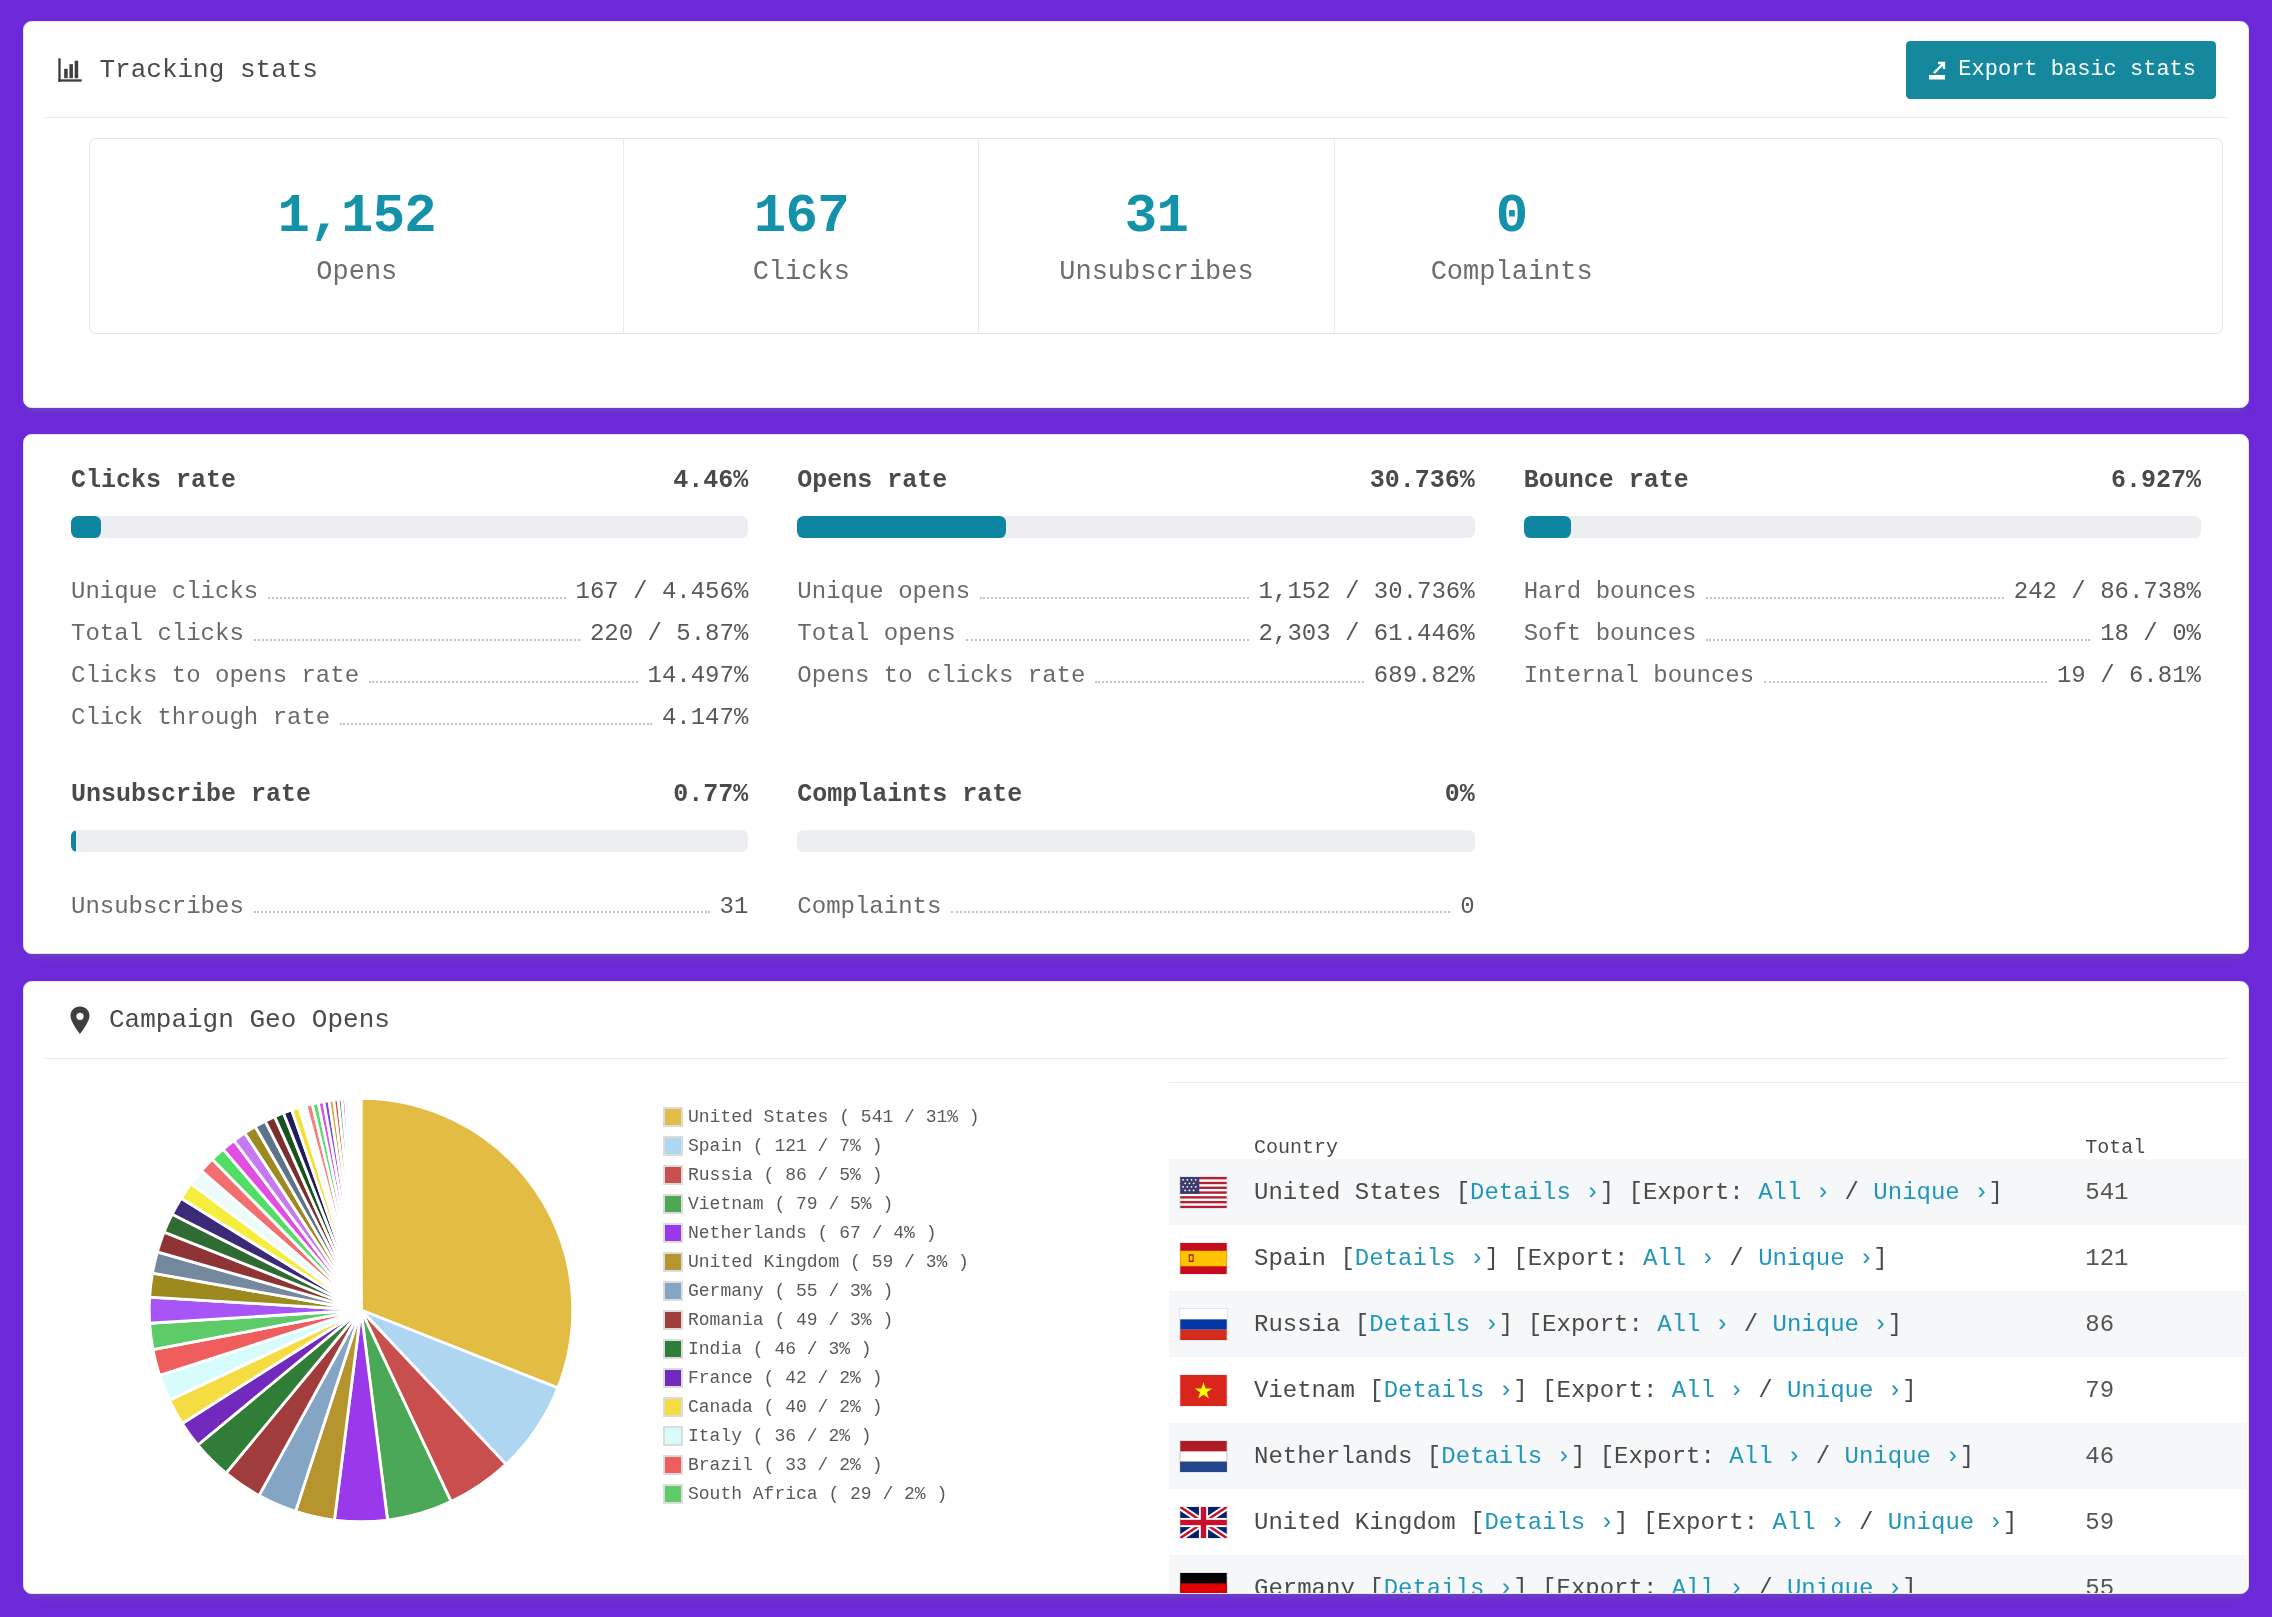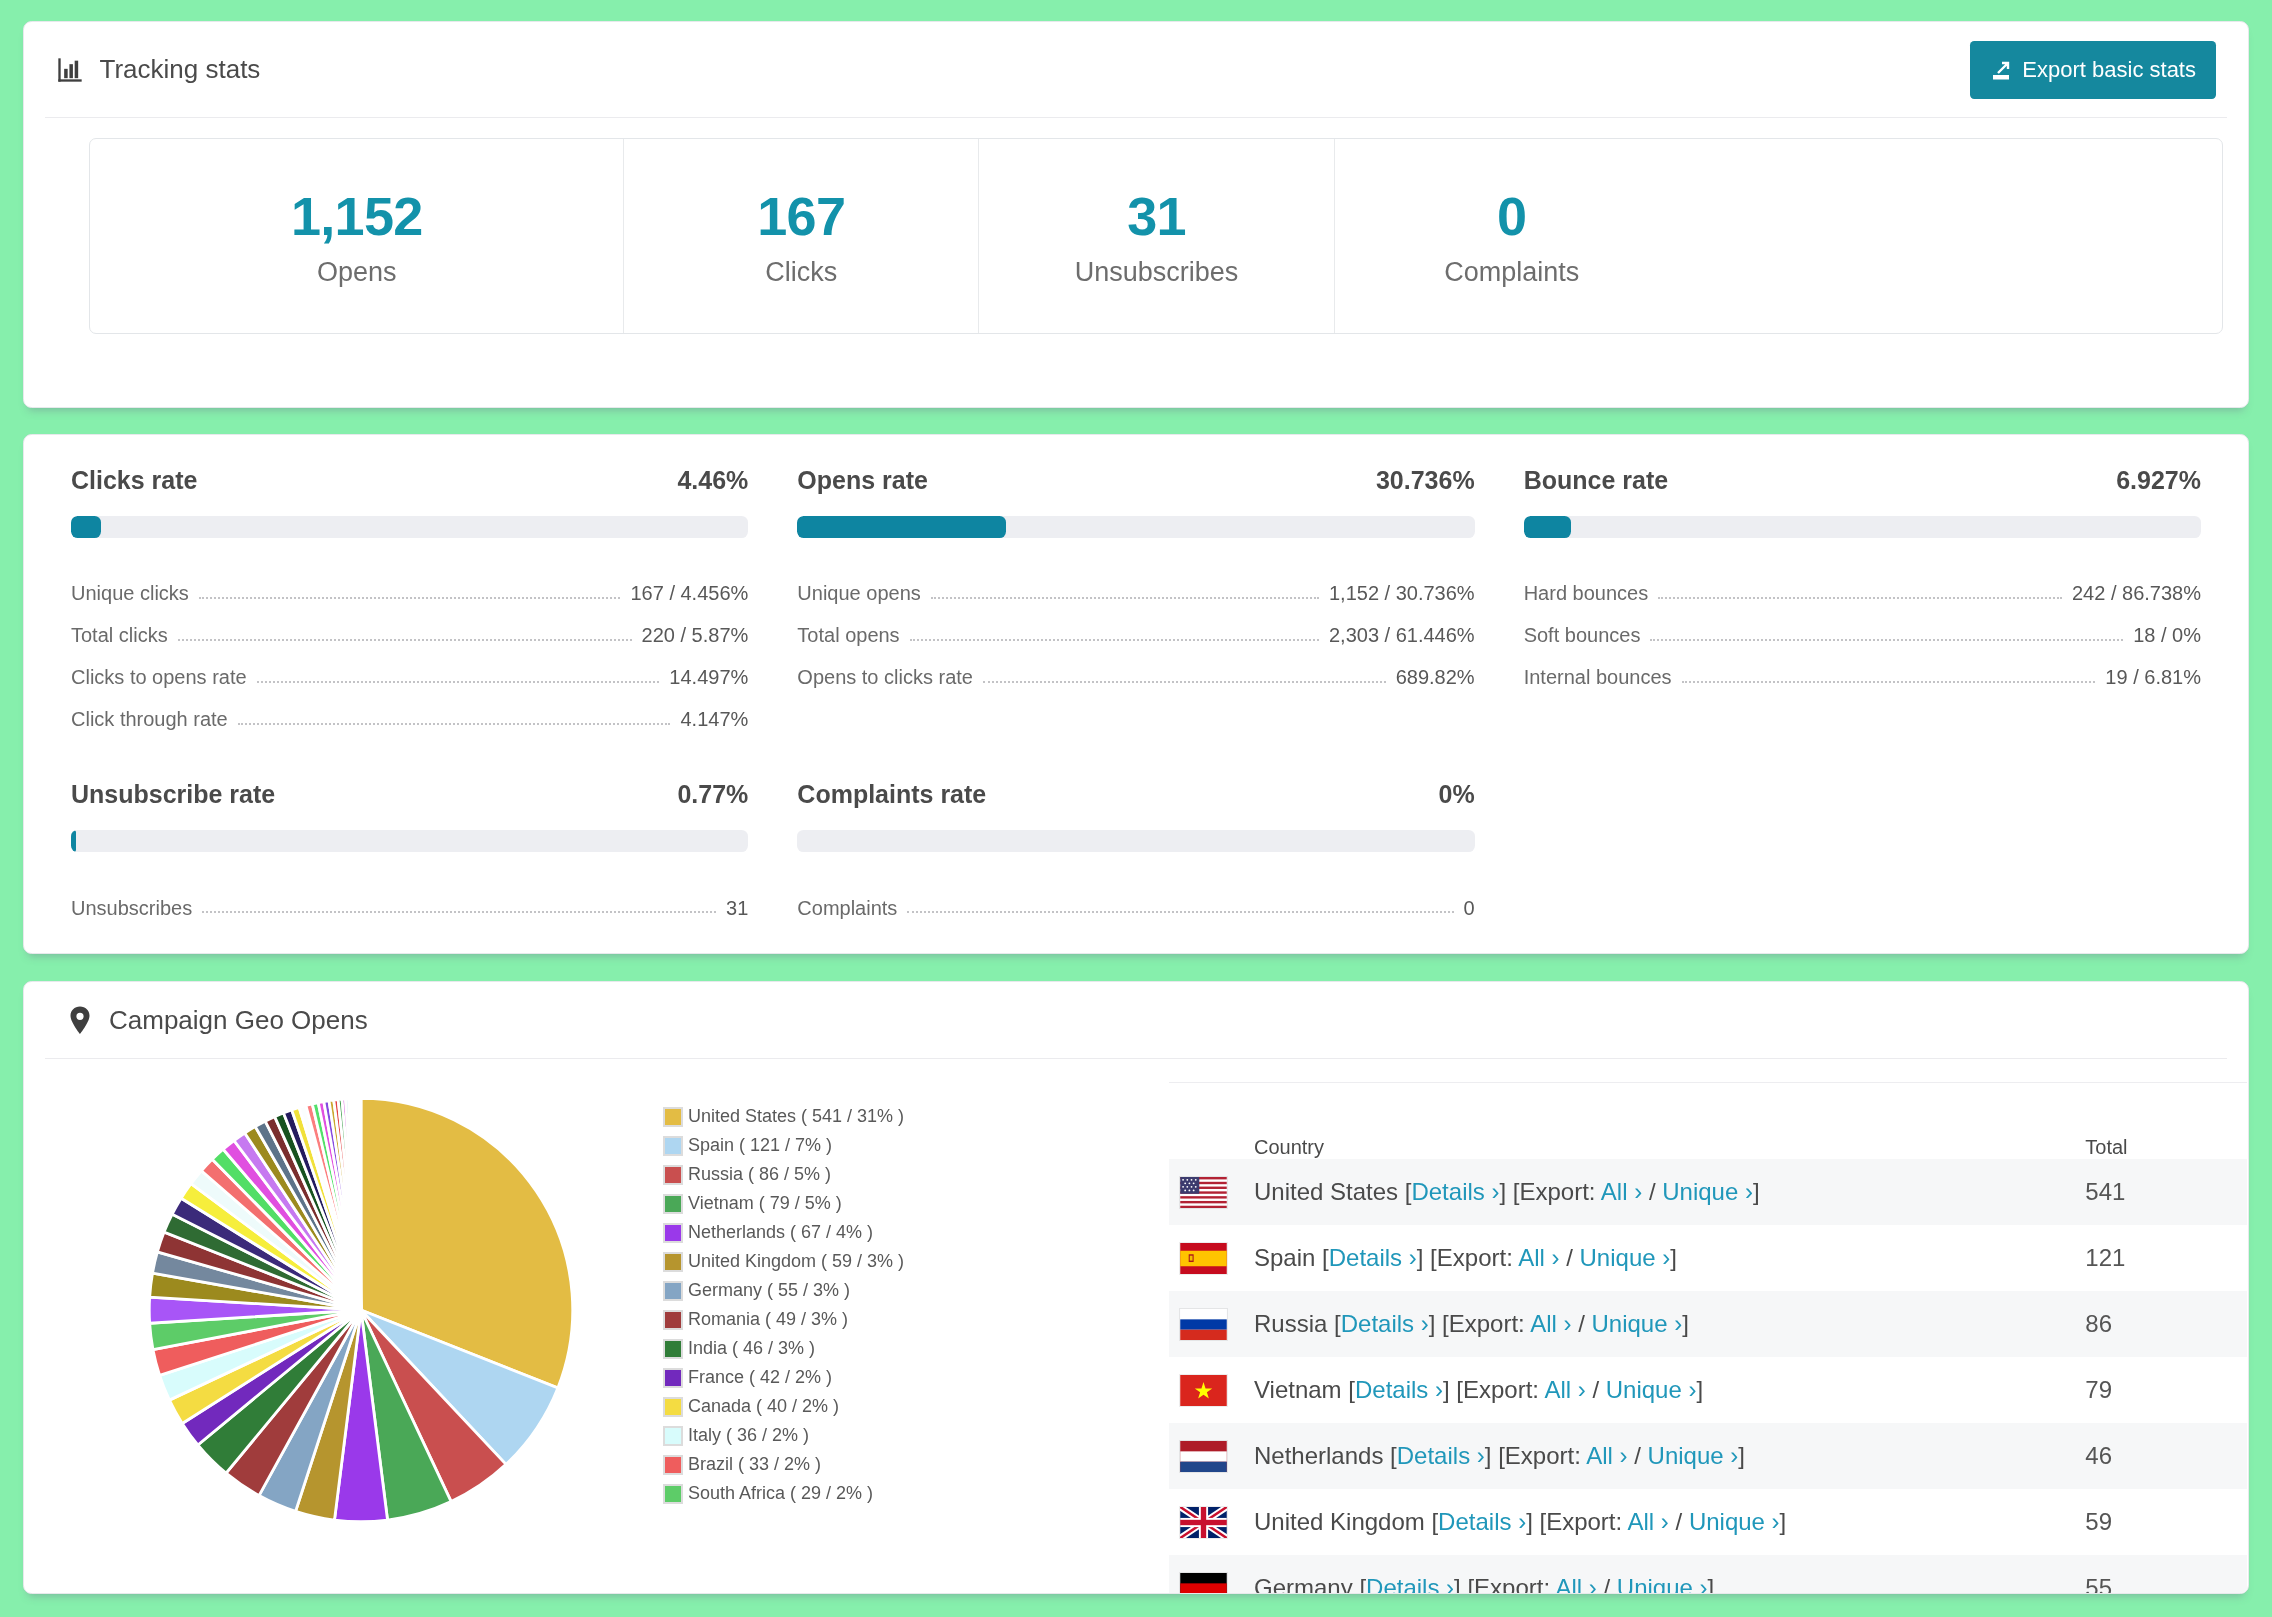--- a/index.html
+++ b/index.html
@@ -1,17 +1,17 @@
 <!DOCTYPE html>
 <html style="font-size:11.3px"><head>
 <meta charset="utf-8">
 <style>
   * { margin:0; padding:0; box-sizing:border-box; }
   html,body { background:#f0f1f3; font-family:"Liberation Sans", sans-serif; }
-  .page { position:relative; width:2273px; height:1618px; background:#86efac; overflow:hidden; }
+  .page { position:relative; width:2273px; height:1618px; background:#6d28d9; overflow:hidden;font-family:Liberation Mono, monospace; }
 
   .card { position:absolute; left:23px; width:2226px; background:#ffffff;
           border:0.7px solid #e7e9ec; border-radius:8.5px;
           box-shadow:0 7px 8.5px -5px rgba(110,120,140,.45), 0 0 0.7px rgba(0,0,0,.06); }
   .card1 { top:21px;  height:387px; }
   .card2 { top:434px; height:520px; }
   .card3 { top:981px; height:613px; overflow:hidden; }
 
   
   .card-head { height:95px; display:flex; align-items:center; padding:0 32px; }
@@ -29,21 +29,21 @@
   .stat-label { margin-top:10px; font-size:27px; color:#6d6d6d; }
 
   
   .rates-grid { display:grid; grid-template-columns:1fr 1fr 1fr;
                 column-gap:49px; row-gap:49px; padding:31px 47px 0; }
   .rate-head { display:flex; justify-content:space-between; align-items:baseline;
                font-size:25px; font-weight:700; color:#4a4a4a; margin-bottom:21px; }
   .bar { height:22px; background:#edeef2; border-radius:6.4px; overflow:hidden; }
   .fill { height:100%; background:#0e85a1; border-radius:6.4px; min-width:0; }
   .rate-rows { margin-top:25.4px; }
-  .rrow { display:flex; align-items:flex-end; height:42px; font-size:20px; color:#6a6a6a; }
+  .rrow { display:flex; align-items:flex-end; height:42px; font-size:24px; color:#6a6a6a; }
   .rrow .leader { flex:1; border-bottom:2.1px dotted #c3c3c6; margin:0 10px 6.4px; }
   .rrow .rval { color:#585858; white-space:nowrap; }
 
   
   .geo-head { height:76px; display:flex; align-items:center; gap:17px;
               padding:0 44px; font-size:26px; color:#4a4a4a; }
   .geo-divider { position:absolute; left:21px; right:21px; top:76px; border-top:1.4px solid #ebebee; }
   .pie-wrap { position:absolute; left:121px; top:112px; width:432px; height:432px; }
   .legend { position:absolute; left:639px; top:120px; }
   .legend-item { display:flex; align-items:center; gap:5px; height:29px; font-size:18px; color:#595959; }

